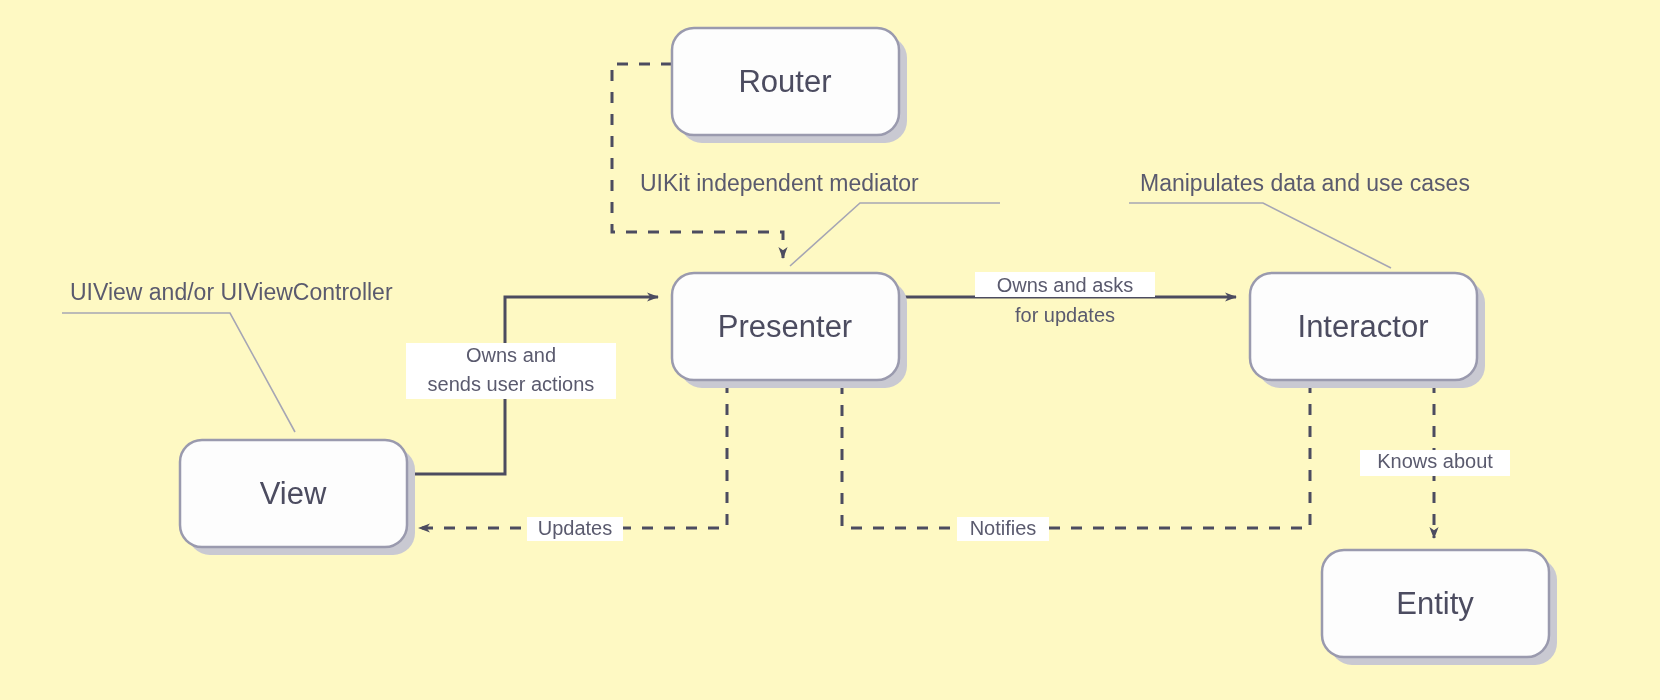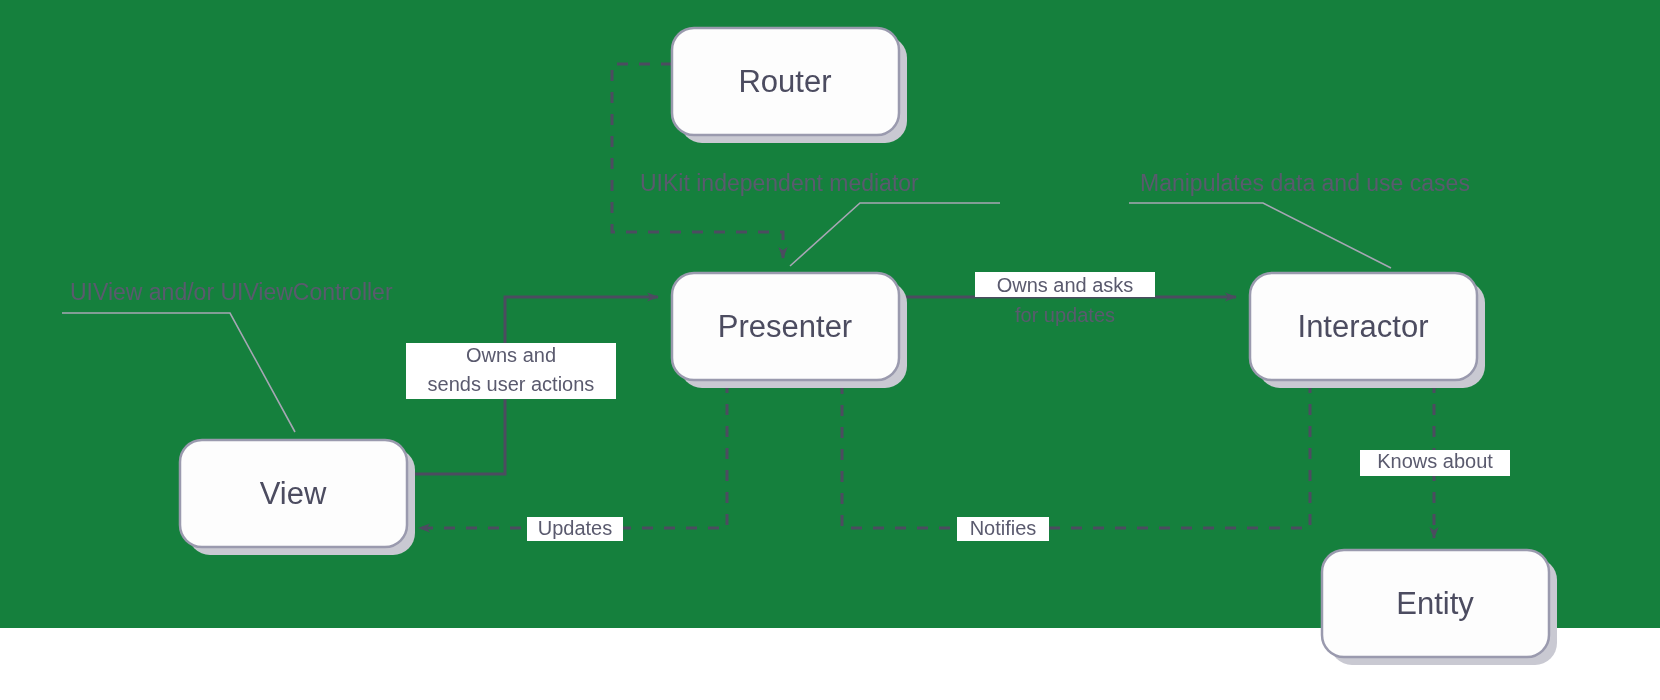--- a/index.html
+++ b/index.html
@@ -9,22 +9,22 @@
   }
   body {
     width: 1660px;
     height: 700px;
     font-family: "Liberation Sans", sans-serif;
     overflow: hidden;
   }
   #diagram-root {
     position: relative;
     width: 1660px;
-    height: 628px;
-    background: #15803d;
+    height: 700px;
+    background: #fef9c3;
   }
   svg.canvas {
     position: absolute;
     top: 0;
     left: 0;
     width: 1660px;
     height: 700px;
   }
   .node-box {
     fill: #fdfdfd;

